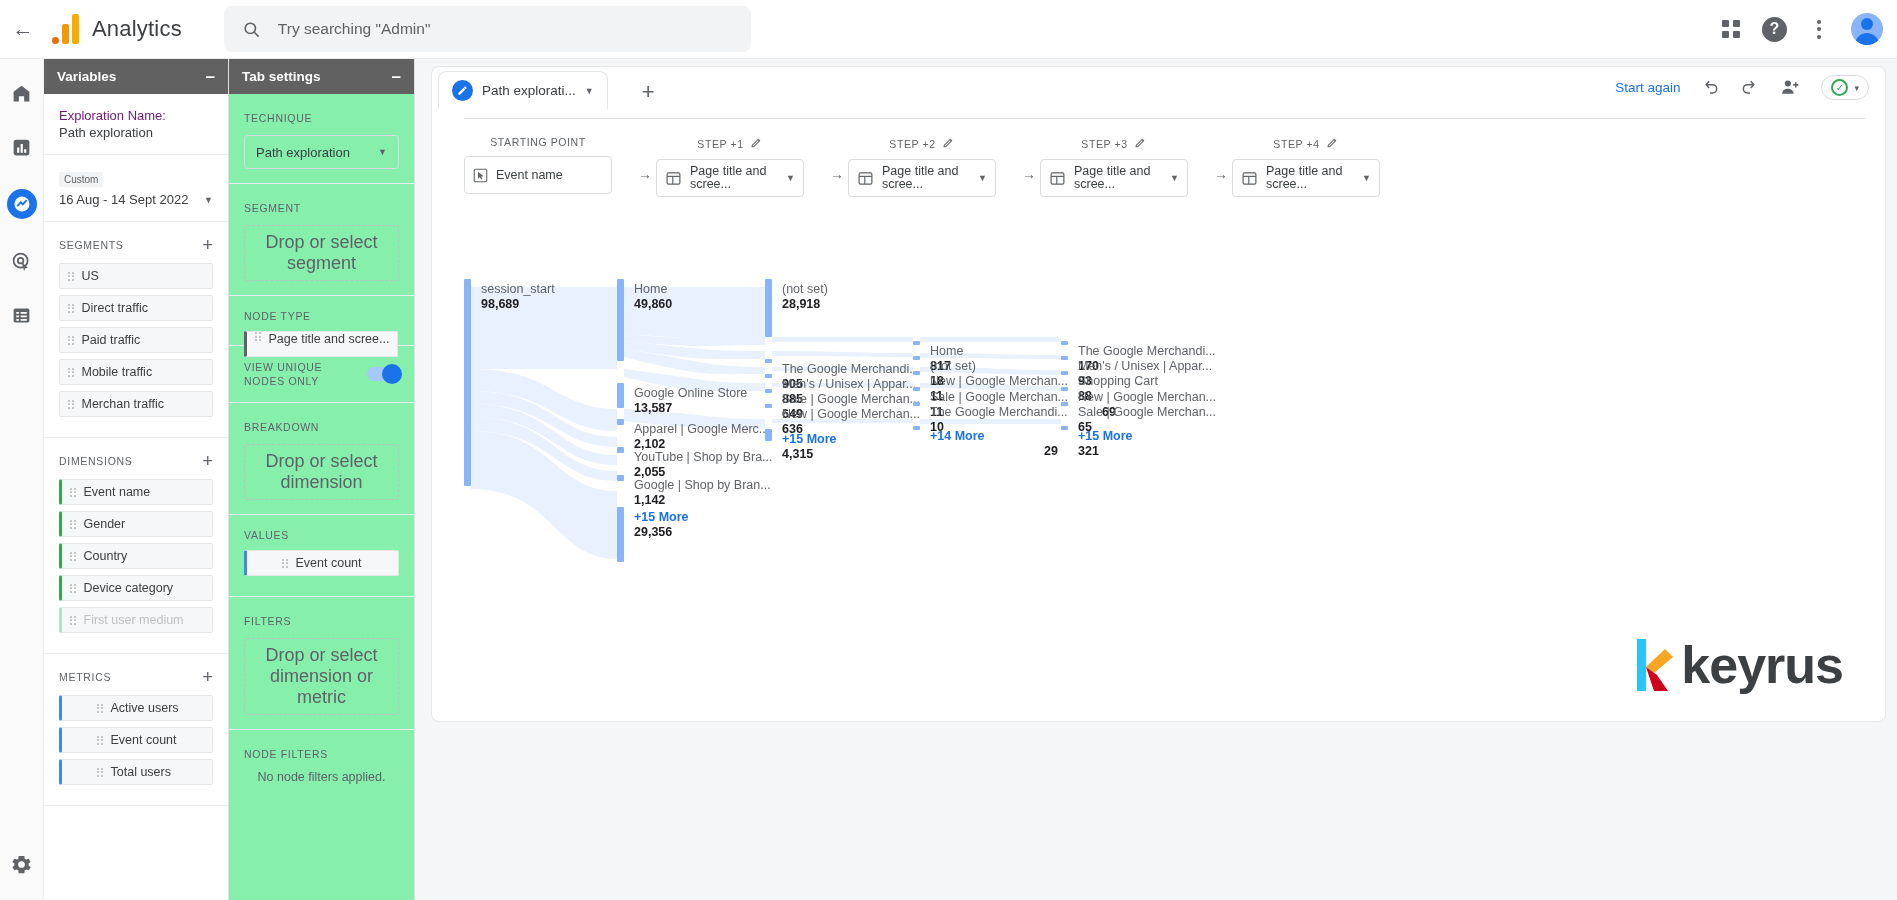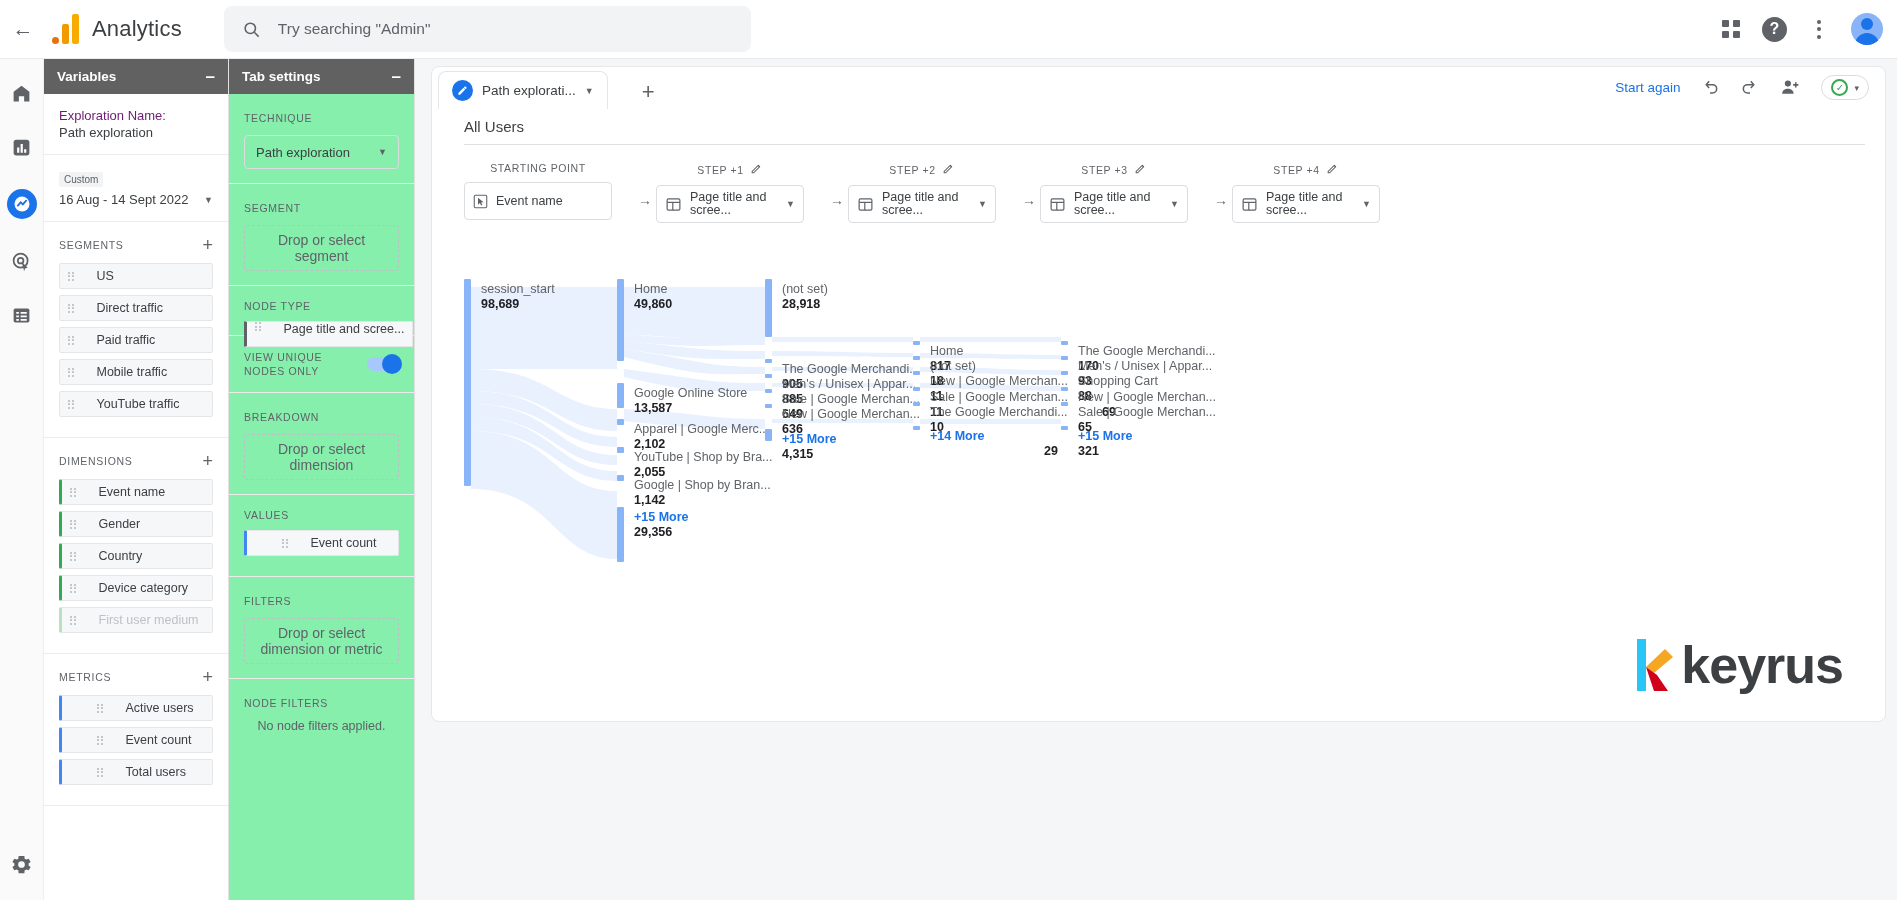--- a/index.html
+++ b/index.html
@@ -67,33 +67,33 @@
   .sec-label { font-size: 10.5px; letter-spacing: .7px; color: #5f6368; text-transform: uppercase; }
   .expl-label { font-size: 13px; color: #701a75; }
   .expl-name { font-size: 13px; color: #3c4043; margin-top: 2px; }
   .chip-custom { display:inline-block; font-size: 10px; background: #f1f3f4; color:#5f6368; padding: 2px 5px; border-radius: 2px; }
   .date-row { display:flex; align-items:center; justify-content: space-between; margin-top: 5px; cursor: pointer; }
   .date-txt { font-size: 13px; color: #3c4043; }
   .caret { font-size: 9px; color: #5f6368; }
   .sec-hdr { display:flex; align-items:center; justify-content:space-between; margin-bottom: 9px; }
   .plus { font-size: 18px; color: #5f6368; cursor: pointer; line-height: 1; }
   .pill {
-    display:flex; align-items:center; gap: 23px; height: 26px; background:#f6f7f8;
+    display:flex; align-items:center; gap: 8px; height: 26px; background:#f6f7f8;
     border:1px solid #e4e6e8; border-radius: 2px; padding: 0 8px; margin-bottom: 6px;
     font-size: 12.5px; color: #3c4043; cursor: grab;
   }
   .pill .grip { display:grid; grid-template-columns: 2px 2px; gap: 1.5px; opacity:.55; }
   .pill .grip i { width:2px; height:2px; background:#9aa0a6; display:block; }
   .pill.dim { border-left: 3px solid #34a853; }
   .pill.met { border-left: 3px solid #4285f4; padding-left: 35px; }
   .pill.node { border-left: 3px solid #5f6368; }
   .pill.disabled { color:#bdc1c6; border-left-color:#b7e1c0; }
   .dropzone {
     border: 1px dashed #bdc1c6; border-radius: 3px; min-height: 30px; display:flex;
-    align-items:center; justify-content:center; font-size: 14px; color:#5f6368;
+    align-items:center; justify-content:center; font-size: 18px; color:#5f6368;
     text-align:center; padding: 6px 8px; cursor: pointer;
   }
   .select-box {
     border:1px solid #dadce0; border-radius:4px; height:34px; display:flex; align-items:center;
     justify-content: space-between; padding: 0 11px; font-size:13px; color:#3c4043; cursor:pointer; margin-top: 9px;
   }
   .toggle-row { display:flex; align-items:center; justify-content:space-between; }
   .toggle { width: 32px; height: 14px; border-radius: 7px; background:#a6c8fa; position:relative; cursor:pointer; }
   .toggle i { position:absolute; right:-3px; top:-3px; width:20px; height:20px; border-radius:50%; background:#1a73e8; display:block; }
   .nofilter { font-size: 12.5px; color:#5f6368; text-align:center; padding-top: 8px; }
@@ -297,21 +297,21 @@
           </div>
           <div class="pill ">
             <span class="grip">
               <i></i>
               <i></i>
               <i></i>
               <i></i>
               <i></i>
               <i></i>
             </span>
-            <span>YouTube traffic</span>
+            <span>Merchan traffic</span>
           </div>
         </div>
     </div>
 
     <div class="sec">
       <div class="sec-hdr">
         <span class="sec-label">DIMENSIONS</span>
         <span class="plus">+</span>
       </div>
       <div id="dimensions-list">
@@ -556,21 +556,20 @@
                 <path d="M18 6v6M15 9h6" stroke="#5f6368" stroke-width="1.8" fill="none"></path>
               </svg>
           </span>
           <span class="save-pill">
             <span class="check-circle">✓</span>
             <span class="caret">▾</span>
           </span>
         </div>
       </div>
 
-      <div class="allusers">All Users</div>
       <div class="allusers-rule"></div>
 
       <div class="steps" id="steps-row" style="display: flex;">
           <div class="stepcol">
             <div class="step-lbl">
               <span>STARTING POINT</span>
             </div>
             <div class="step-ctl">
               <svg width="15" height="15" viewBox="0 0 24 24" fill="#5f6368">
                 <rect x="2" y="2" width="20" height="20" rx="2" fill="none" stroke="#5f6368" stroke-width="1.7"></rect>

